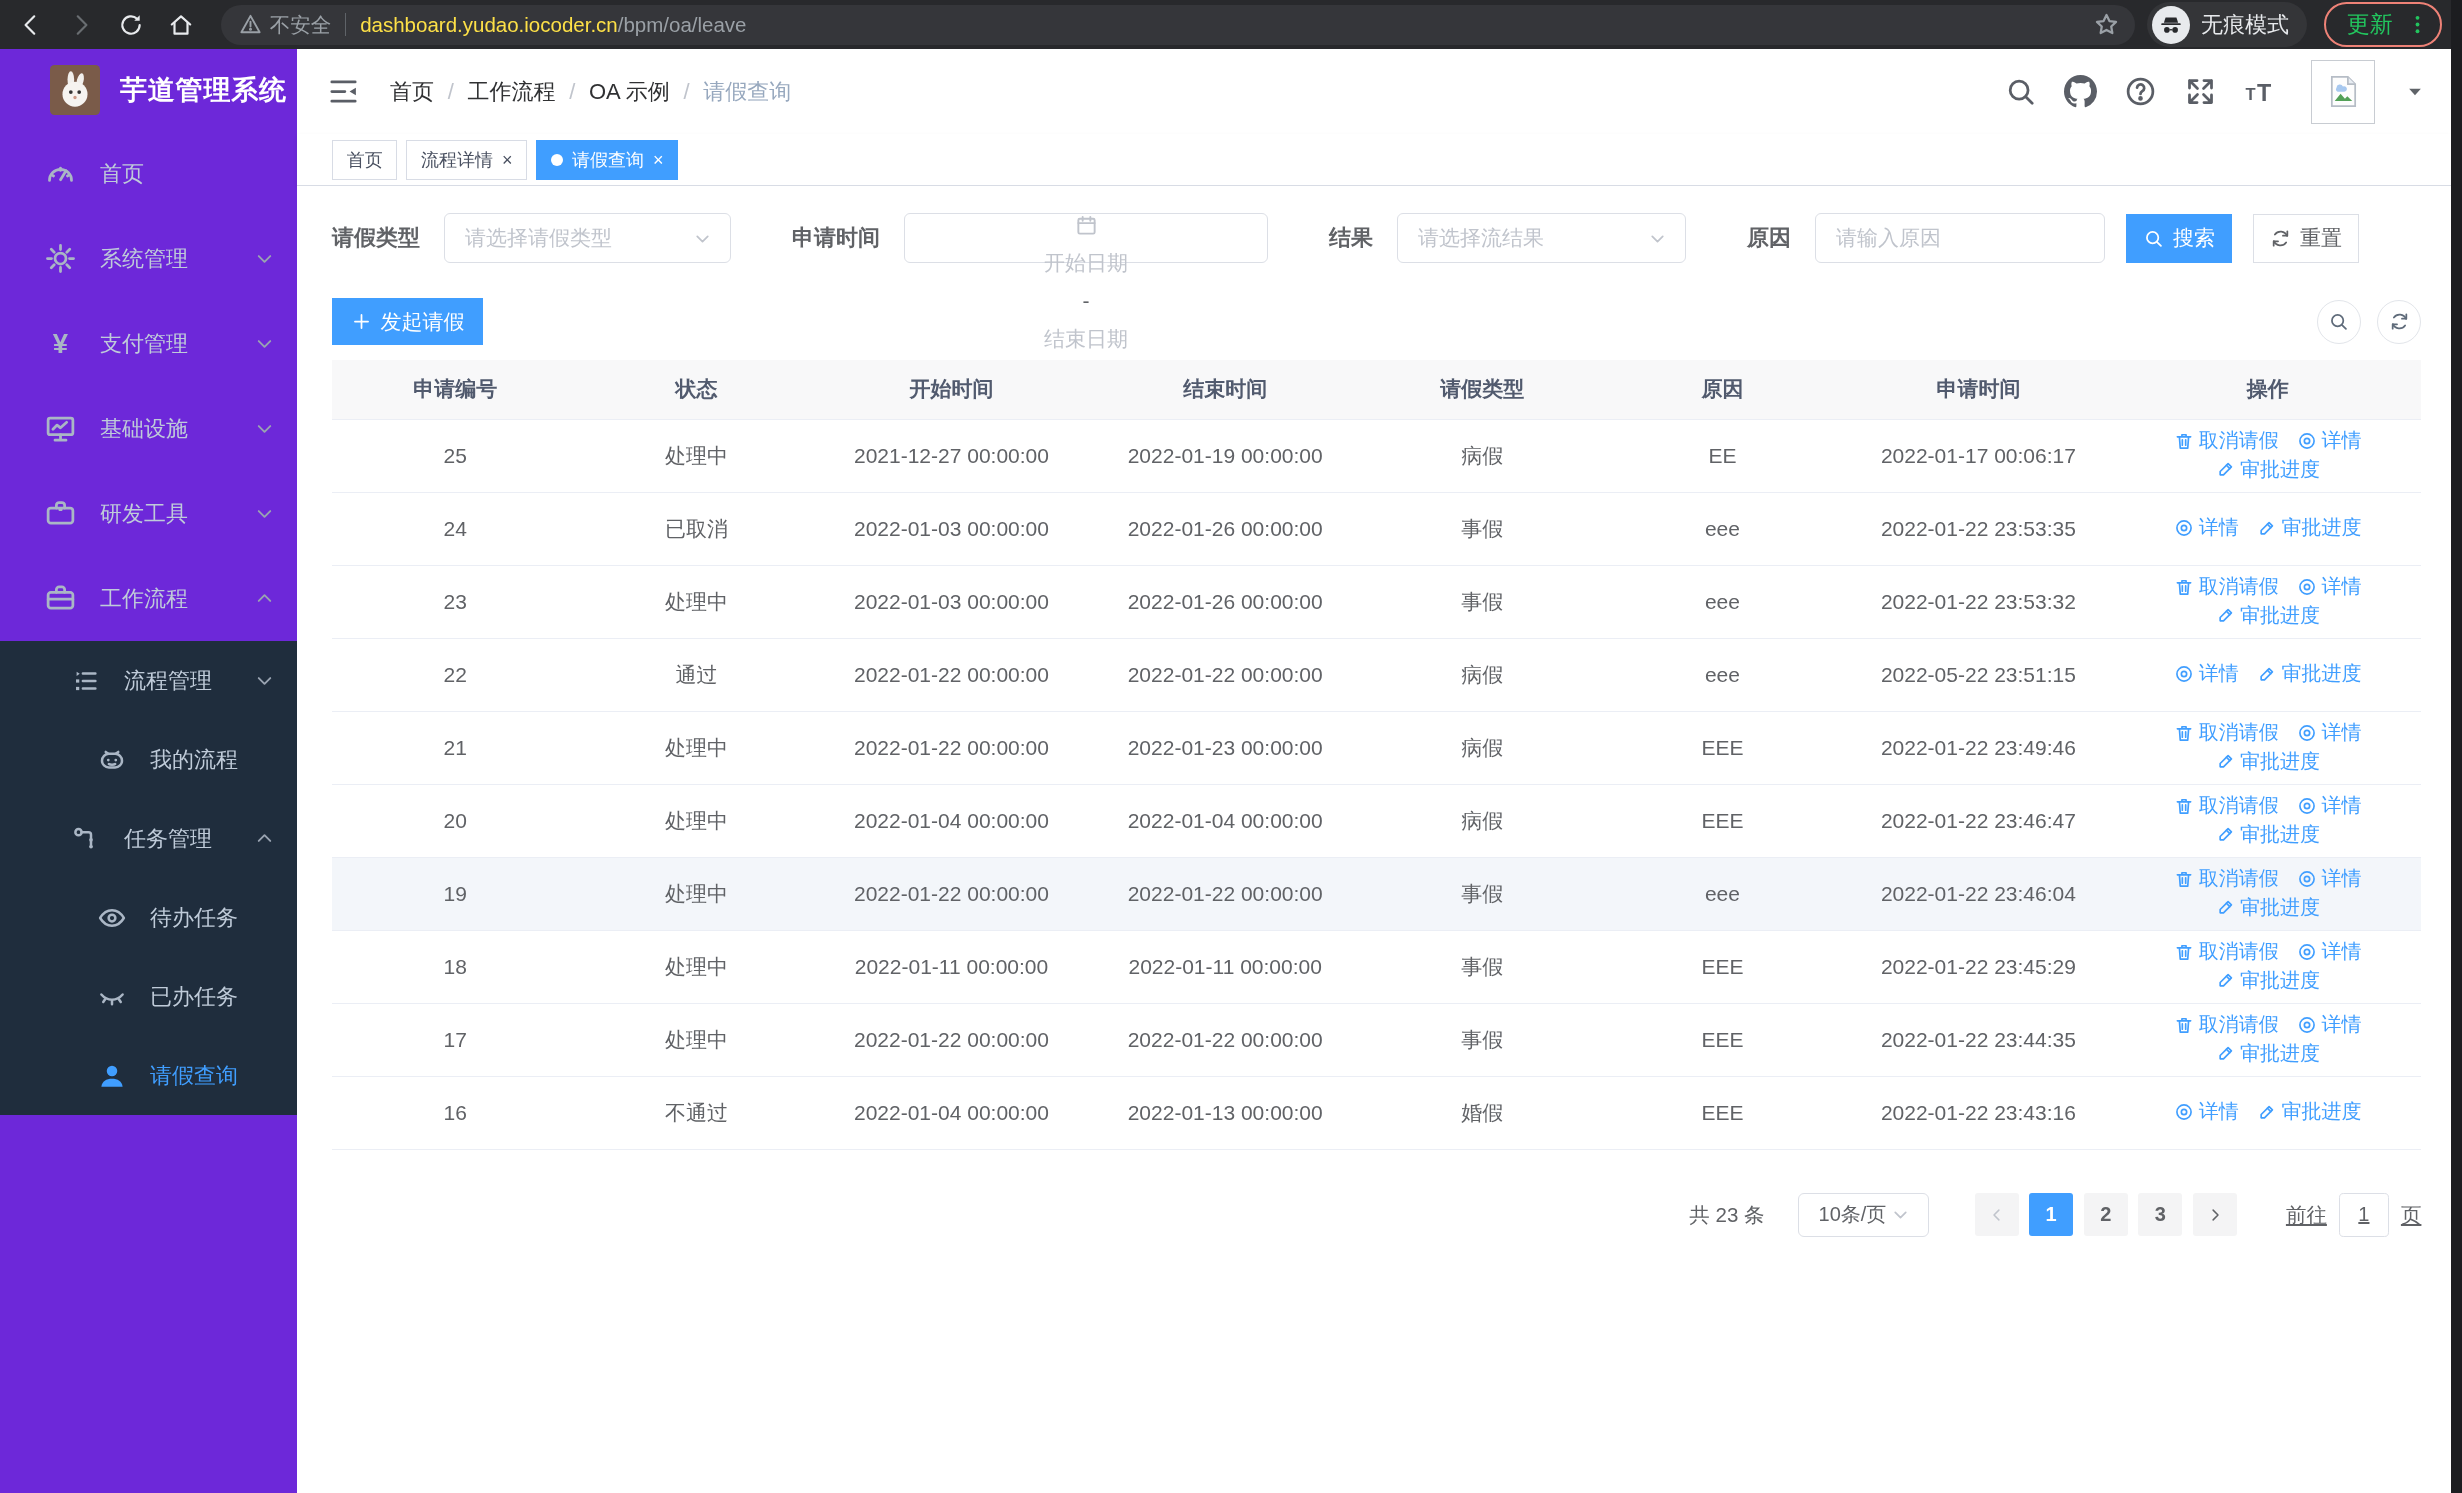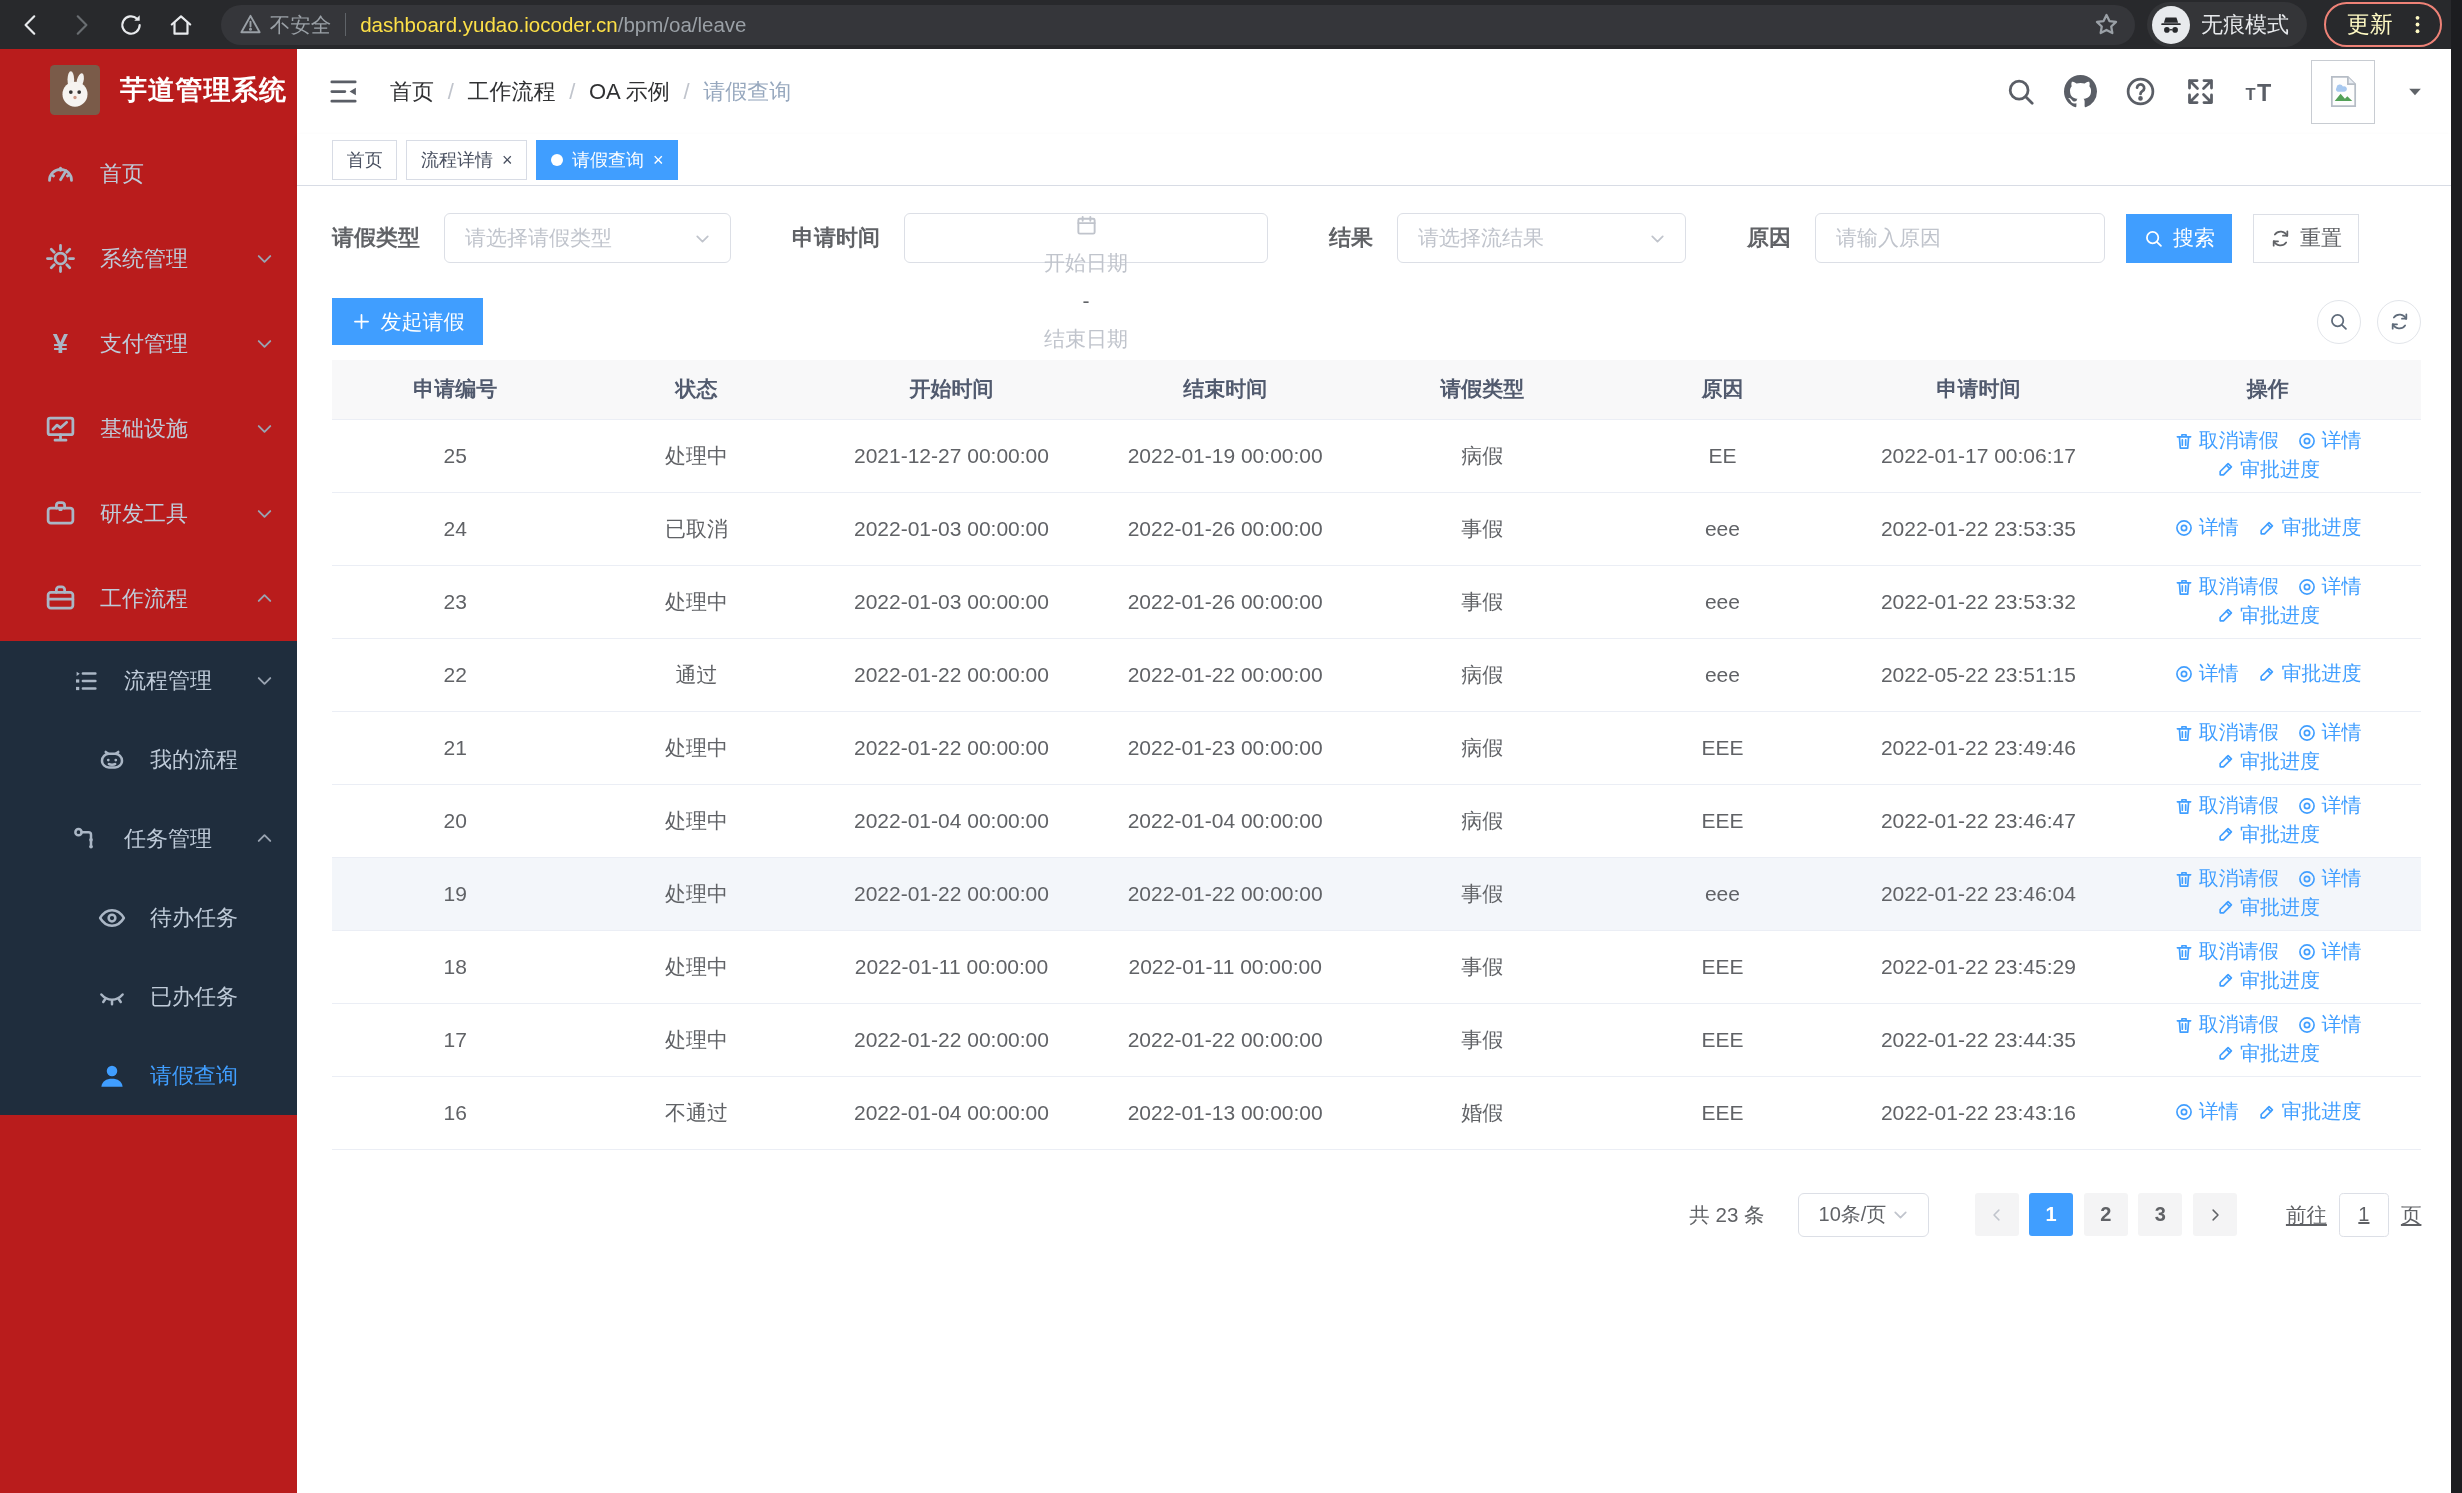--- a/index.html
+++ b/index.html
@@ -23,29 +23,29 @@
   .url-sep { width:1.5px; height:23px; background:#5f6368; margin:0 13.7px; }
   .url-host { color:#fde047; }
   .url-path { color:#9aa0a6; }
   .star-btn { margin-left:auto; width:27px; height:27px; color:#9aa0a6; }
   .incognito-chip { display:flex; align-items:center; gap:10.6px; background:#343538;
     border-radius:24px; padding:3.8px 18px 3.8px 5.3px; color:#e8eaed; font-size:22px; margin-right:16.7px; }
   .incog-circle { width:38px; height:38px; border-radius:50%; background:#e8eaed;
     display:flex; align-items:center; justify-content:center; color:#28292c; }
   .incog-circle .icon { width:26px; height:26px; }
   .update-pill { display:flex; align-items:center; gap:13.7px; border:2.3px solid #ee8277;
-    border-radius:24px; padding:4.6px 10.6px 4.6px 21px; color:#fef9c3; font-size:23px; }
+    border-radius:24px; padding:4.6px 10.6px 4.6px 21px; color:#22c55e; font-size:23px; }
   .update-pill .icon { width:23px; height:23px; }
 
   .scroll-strip { position:absolute; right:0; top:0; width:10.6px; height:1494px;
     background:#1c1d20; z-index:60; }
 
   
   .sidebar { position:absolute; left:0; top:49px; width:297px; height:1445px;
-    background:#b91c1c; overflow:hidden; }
+    background:#6d28d9; overflow:hidden; }
   .logo-row { height:82px; display:flex; align-items:center; padding-left:50px; gap:20px; }
   .logo-img { width:50px; height:50px; border-radius:4.6px; overflow:hidden; flex:0 0 auto; }
   .logo-title { color:#fff; font-size:27px; font-weight:700; letter-spacing:0.8px; }
   .menu-item { display:flex; align-items:center; color:#bfcbd9; font-size:22px; cursor:pointer; }
   .menu-item.lvl0 { height:85px; padding-left:44px; }
   .menu-item.lvl1 { height:79px; padding-left:71px; }
   .menu-item.lvl2 { height:79px; padding-left:97px; }
   .mi-icon { width:33px; height:33px; margin-right:23px; color:#aab6c5; flex:0 0 auto; }
   .lvl1 .mi-icon, .lvl2 .mi-icon { width:30px; height:30px; }
   .mi-arrow { width:23px; height:23px; margin-left:auto; margin-right:21px; color:#99a3b1; }

